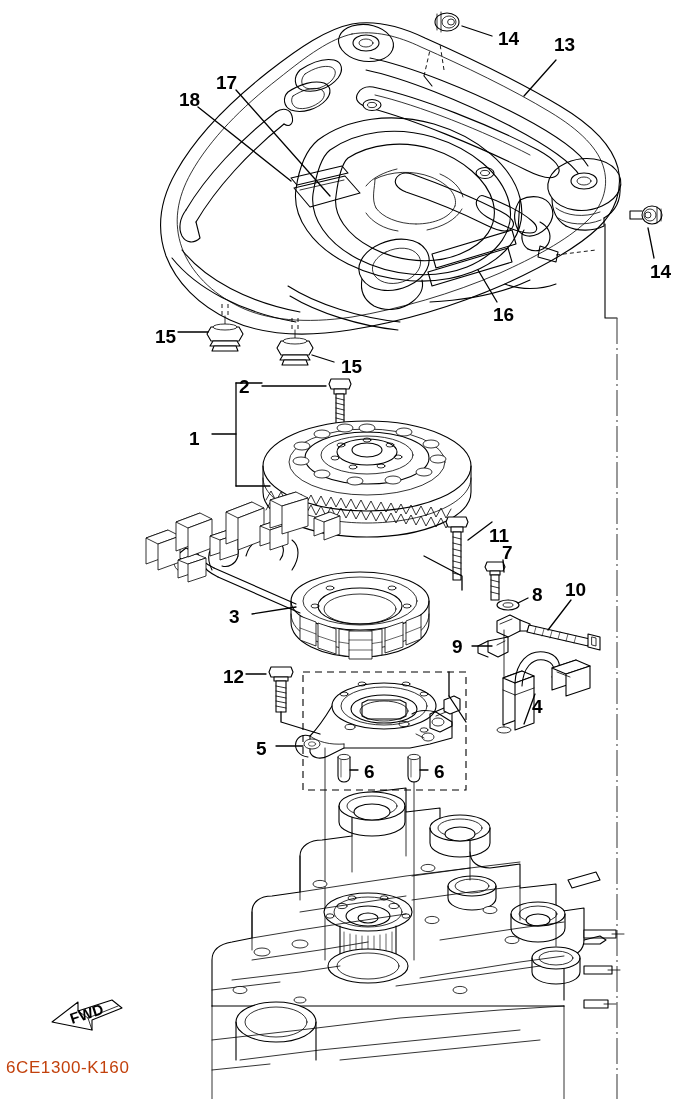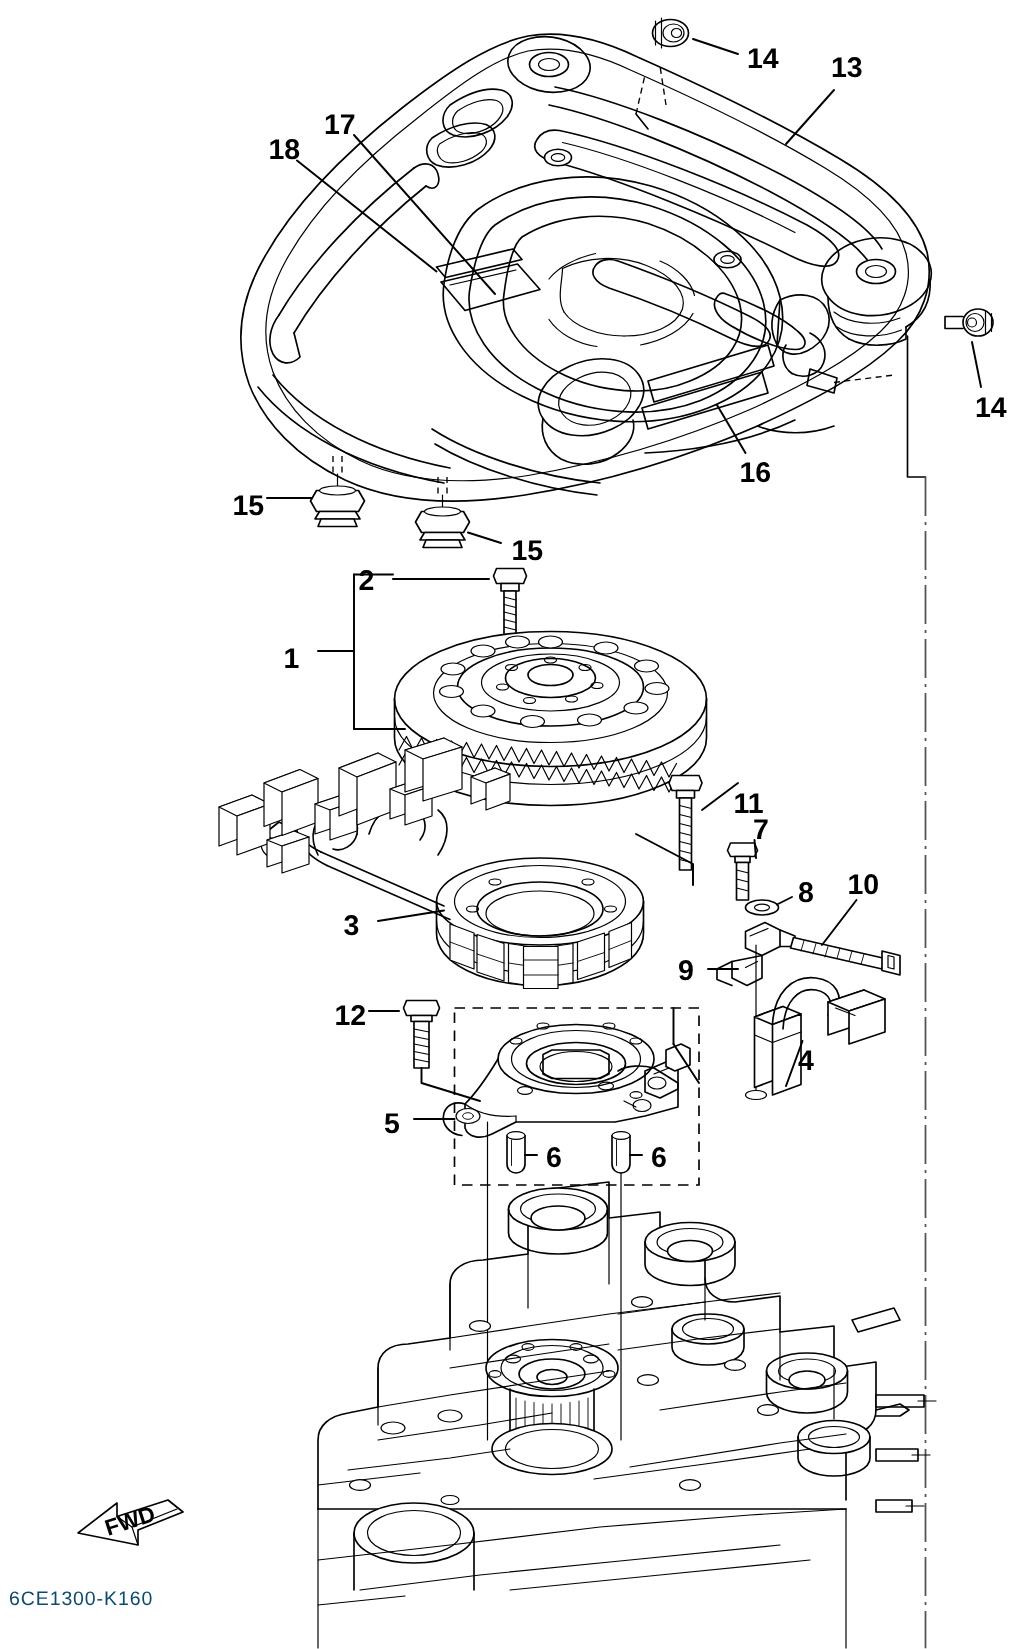--- a/index.html
+++ b/index.html
@@ -10,22 +10,22 @@
   .ln{fill:none;stroke:#000;stroke-width:1.1;stroke-linecap:round;stroke-linejoin:round;}
   .lnT{fill:none;stroke:#000;stroke-width:0.8;stroke-linecap:round;stroke-linejoin:round;}
   .lnH{fill:none;stroke:#000;stroke-width:0.6;stroke-linecap:round;stroke-linejoin:round;}
   .lead{fill:none;stroke:#000;stroke-width:1.3;stroke-linecap:round;stroke-linejoin:round;}
   .dash{fill:none;stroke:#000;stroke-width:1.1;stroke-dasharray:7 5;}
   .dashS{fill:none;stroke:#000;stroke-width:0.9;stroke-dasharray:4 3;}
   .dashdot{fill:none;stroke:#555;stroke-width:1.2;stroke-dasharray:26 4 2 4;}
   .wh{fill:#fff;stroke:#000;stroke-width:1.1;stroke-linejoin:round;}
   .whT{fill:#fff;stroke:#000;stroke-width:0.8;stroke-linejoin:round;}
   .lbl{font-family:"Liberation Sans",sans-serif;font-size:19px;font-weight:700;fill:#000;}
-  .pn{position:absolute;left:6px;top:1058px;font-size:13px;letter-spacing:.6px;
-      font-family:"Liberation Sans",sans-serif;color:#0c4a6e;white-space:nowrap;}
+  .pn{position:absolute;left:6px;top:1058px;font-size:17px;letter-spacing:.6px;
+      font-family:"Liberation Sans",sans-serif;color:#c2410c;white-space:nowrap;}
 </style>
 </head>
 <body>
 
 <div id="sheet">
 <svg width="688" height="1099" viewBox="0 0 688 1099">
 
   <g>
     <path class="ln" d="M605 224 L605 318 L617 318"></path>
     <path class="dashdot" d="M617 318 L617 1099"></path>

